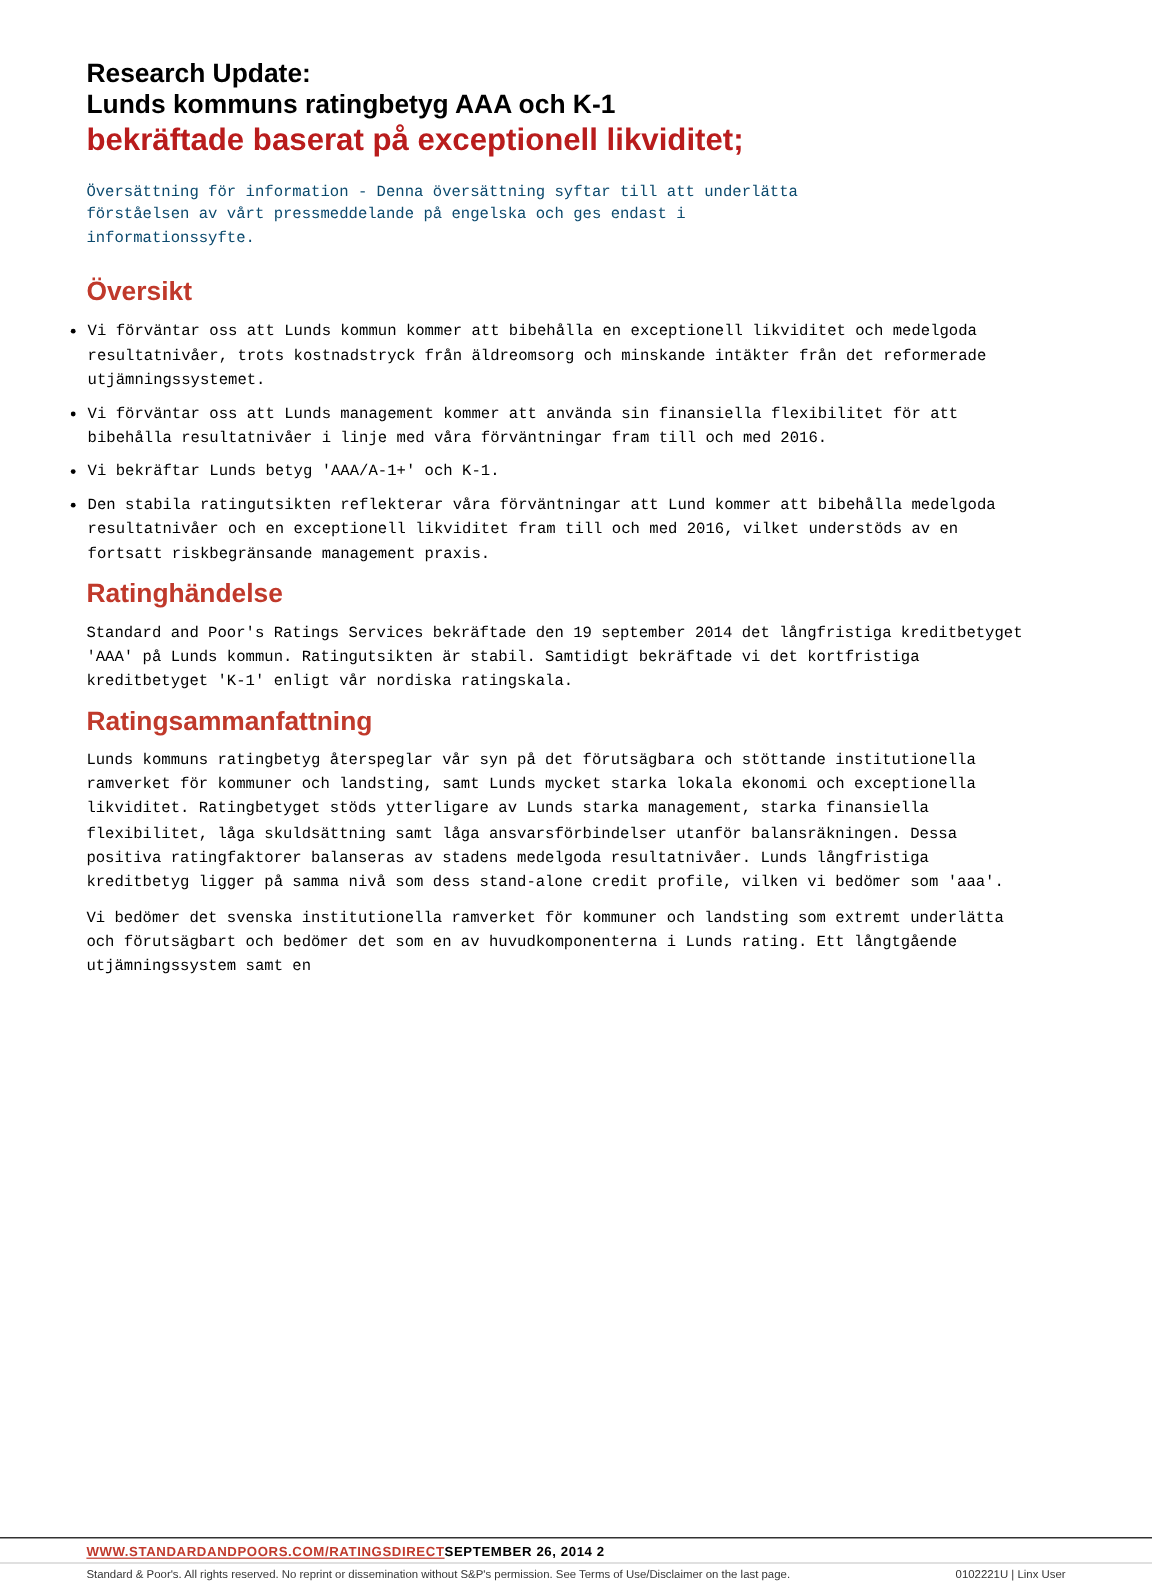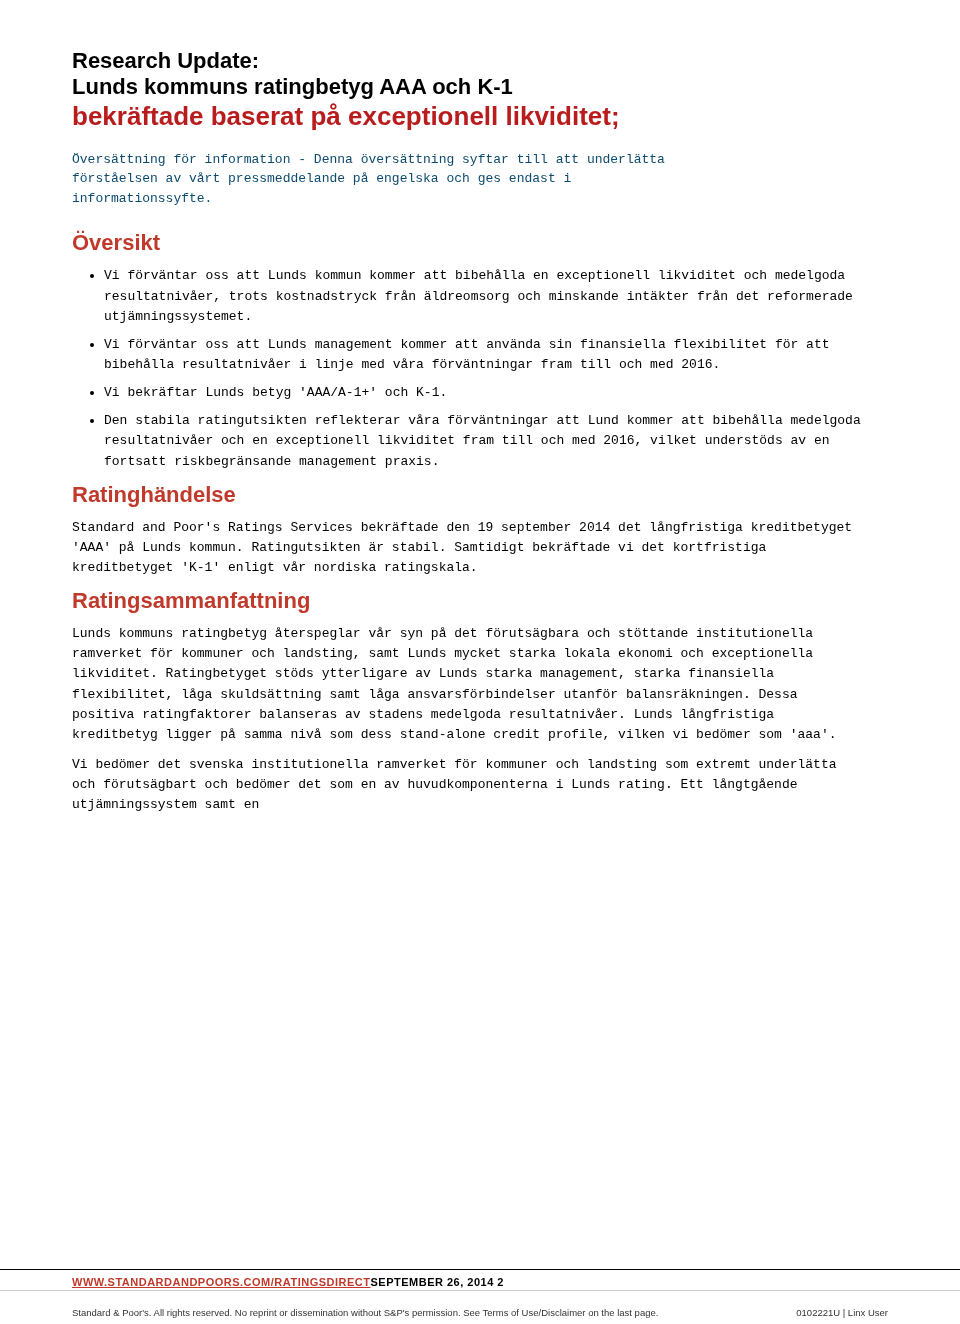--- a/index.html
+++ b/index.html
@@ -56,21 +56,21 @@
       margin-top: 5px;
     }
     .body-text {
       font-family: 'Courier New', Courier, monospace;
       font-size: 13px;
       color: #000;
       line-height: 1.55;
       margin-bottom: 10px;
     }
     .bullet-list {
-      margin-left: 32px;
+      margin-left: 1px;
       margin-bottom: 10px;
     }
     .bullet-list li {
       font-family: 'Courier New', Courier, monospace;
       font-size: 13px;
       color: #000;
       line-height: 1.55;
       list-style-type: disc;
       margin-bottom: 8px;
     }
@@ -84,21 +84,21 @@
     }
     .footer-right {
       font-family: Arial, sans-serif;
       font-size: 11px;
       font-weight: bold;
       color: #000;
       letter-spacing: 0.5px;
     }
     .footer-disclaimer {
       background: #fff;
-      padding: 16px 72px 6px 72px;
+      padding: 4px 72px 6px 72px;
       display: flex;
       justify-content: space-between;
       align-items: center;
       border-top: 1px solid #ccc;
     }
     .footer-disclaimer-text {
       font-family: Arial, sans-serif;
       font-size: 9.5px;
       color: #333;
     }

